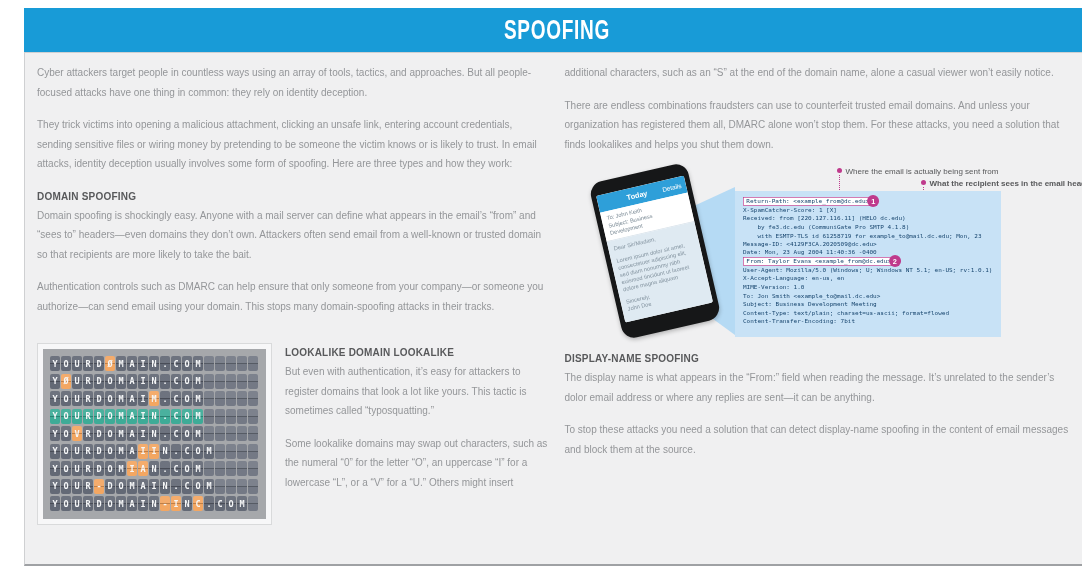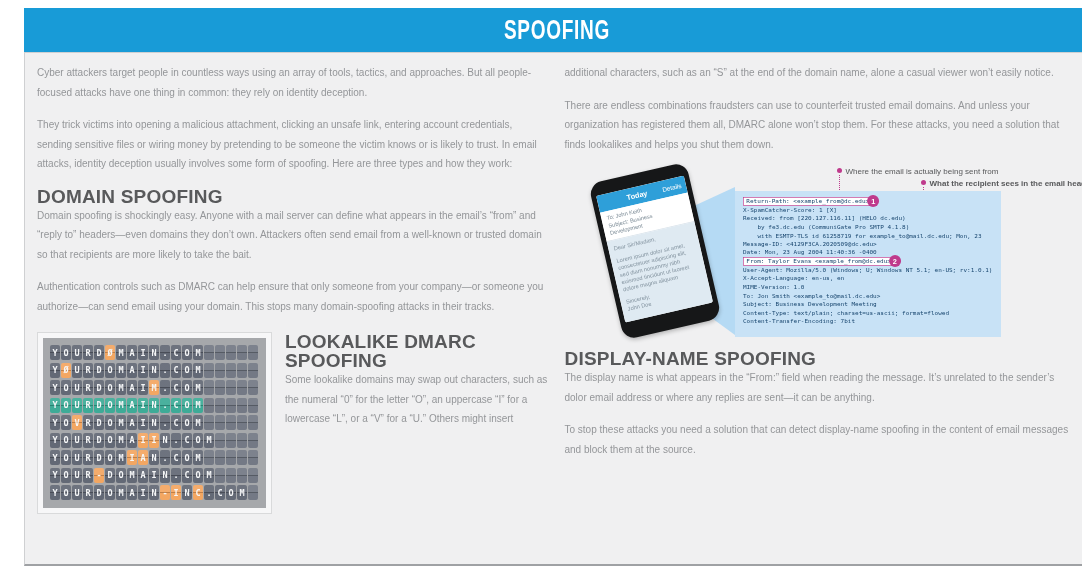--- a/index.html
+++ b/index.html
@@ -8,21 +8,21 @@
   
   .titlebar{height:44px;background:#189bd7;display:flex;align-items:center;justify-content:center;}
   .titlebar h1{margin:0;color:#ffffff;font-size:28px;font-weight:bold;letter-spacing:1px;
     transform:scaleX(.68);transform-origin:center;}
   
   .content{box-sizing:border-box;height:514px;background:#f0f0f1;
     border:1px solid #cfd0d2;border-right:2px solid #aaacae;border-bottom:2px solid #9fa1a4;
     display:flex;gap:16px;padding:10px 12px 8px 12px;}
   .col{flex:1;min-width:0;}
   p.body{margin:0 0 13px 0;color:#949699;font-size:10px;line-height:19.5px;}
-  h3.sec{margin:0;color:#58595b;font-size:19px;line-height:19px;font-weight:bold;letter-spacing:.2px;}
+  h3.sec{margin:0;color:#58595b;font-size:10px;line-height:19px;font-weight:bold;letter-spacing:.2px;}
   
   .bottom-row{display:flex;gap:13px;align-items:flex-start;}
   .board-wrap{box-sizing:border-box;border:1px solid #d9dadb;background:#f7f7f8;padding:5px;flex:0 0 auto;}
   .board{background:#a6a8ab;padding:7px 7px 5px 7px;}
   .board-row{display:flex;margin-bottom:2.5px;}
   .tile{width:10px;height:15px;margin-right:1px;border-radius:2px;background:#5d6370;
     display:flex;align-items:center;justify-content:center;
     font-family:"DejaVu Sans Mono",monospace;font-weight:bold;font-size:8.5px;color:#f5f6f7;
     background-image:linear-gradient(180deg,rgba(255,255,255,.10) 0 46%,rgba(0,0,0,.22) 48% 52%,rgba(255,255,255,.04) 54% 100%);}
   .tile.blank{background-color:#6e7480;}
@@ -62,22 +62,22 @@
 <div class="frame">
   <div class="titlebar">
     <h1>SPOOFING</h1>
   </div>
   <div class="content">
 
     <div class="col">
       <p class="body">Cyber attackers target people in countless ways using an array of tools, tactics, and approaches. But all people-focused attacks have one thing in common: they rely on identity deception.</p>
       <p class="body">They trick victims into opening a malicious attachment, clicking an unsafe link, entering account credentials, sending sensitive files or wiring money by pretending to be someone the victim knows or is likely to trust. In email attacks, identity deception usually involves some form of spoofing. Here are three types and how they work:</p>
       <h3 class="sec">DOMAIN SPOOFING</h3>
-      <p class="body">Domain spoofing is shockingly easy. Anyone with a mail server can define what appears in the email’s “from” and “reply to” headers—even domains they don’t own. Attackers often send email from a well-known or trusted domain so that recipients are more likely to take the bait.</p>
-      <p class="body" style="margin-bottom:16px">Authentication controls such as DMARC can help ensure that only someone from your company—or someone you authorize—can send email using your domain. This stops many domain-spoofing attacks in their tracks.</p>
+      <p class="body">Domain spoofing is shockingly easy. Anyone with a mail server can define what appears in the email’s “from” and “sees to” headers—even domains they don’t own. Attackers often send email from a well-known or trusted domain so that recipients are more likely to take the bait.</p>
+      <p class="body" style="margin-bottom:27px">Authentication controls such as DMARC can help ensure that only someone from your company—or someone you authorize—can send email using your domain. This stops many domain-spoofing attacks in their tracks.</p>
 
       <div class="bottom-row">
         <div class="board-wrap">
           <div class="board" id="flipboard">
               <div class="board-row">
                 <div class="tile">Y</div>
                 <div class="tile">O</div>
                 <div class="tile">U</div>
                 <div class="tile">R</div>
                 <div class="tile">D</div>
@@ -260,21 +260,22 @@
                 <div class="tile orange">C</div>
                 <div class="tile">.</div>
                 <div class="tile">C</div>
                 <div class="tile">O</div>
                 <div class="tile">M</div>
                 <div class="tile blank"></div>
               </div>
             </div>
         </div>
         <div class="lookalike">
-          <h3 class="sec">LOOKALIKE DMARC SPOOFING</h3>
+          <h3 class="sec">LOOKALIKE DOMAIN LOOKALIKE</h3>
+          <p class="body">But even with authentication, it’s easy for attackers to register domains that look a lot like yours. This tactic is sometimes called “typosquatting.”</p>
           <p class="body">Some lookalike domains may swap out characters, such as the numeral “0” for the letter “O”, an uppercase “I” for a lowercase “L”, or a “V” for a “U.” Others might insert</p>
         </div>
       </div>
     </div>
 
     <div class="col">
       <p class="body">additional characters, such as an “S” at the end of the domain name, alone a casual viewer won’t easily notice.</p>
       <p class="body" style="margin-top:4px">There are endless combinations fraudsters can use to counterfeit trusted email domains. And unless your organization has registered them all, DMARC alone won’t stop them. For these attacks, you need a solution that finds lookalikes and helps you shut them down.</p>
 
       <div class="illus">

